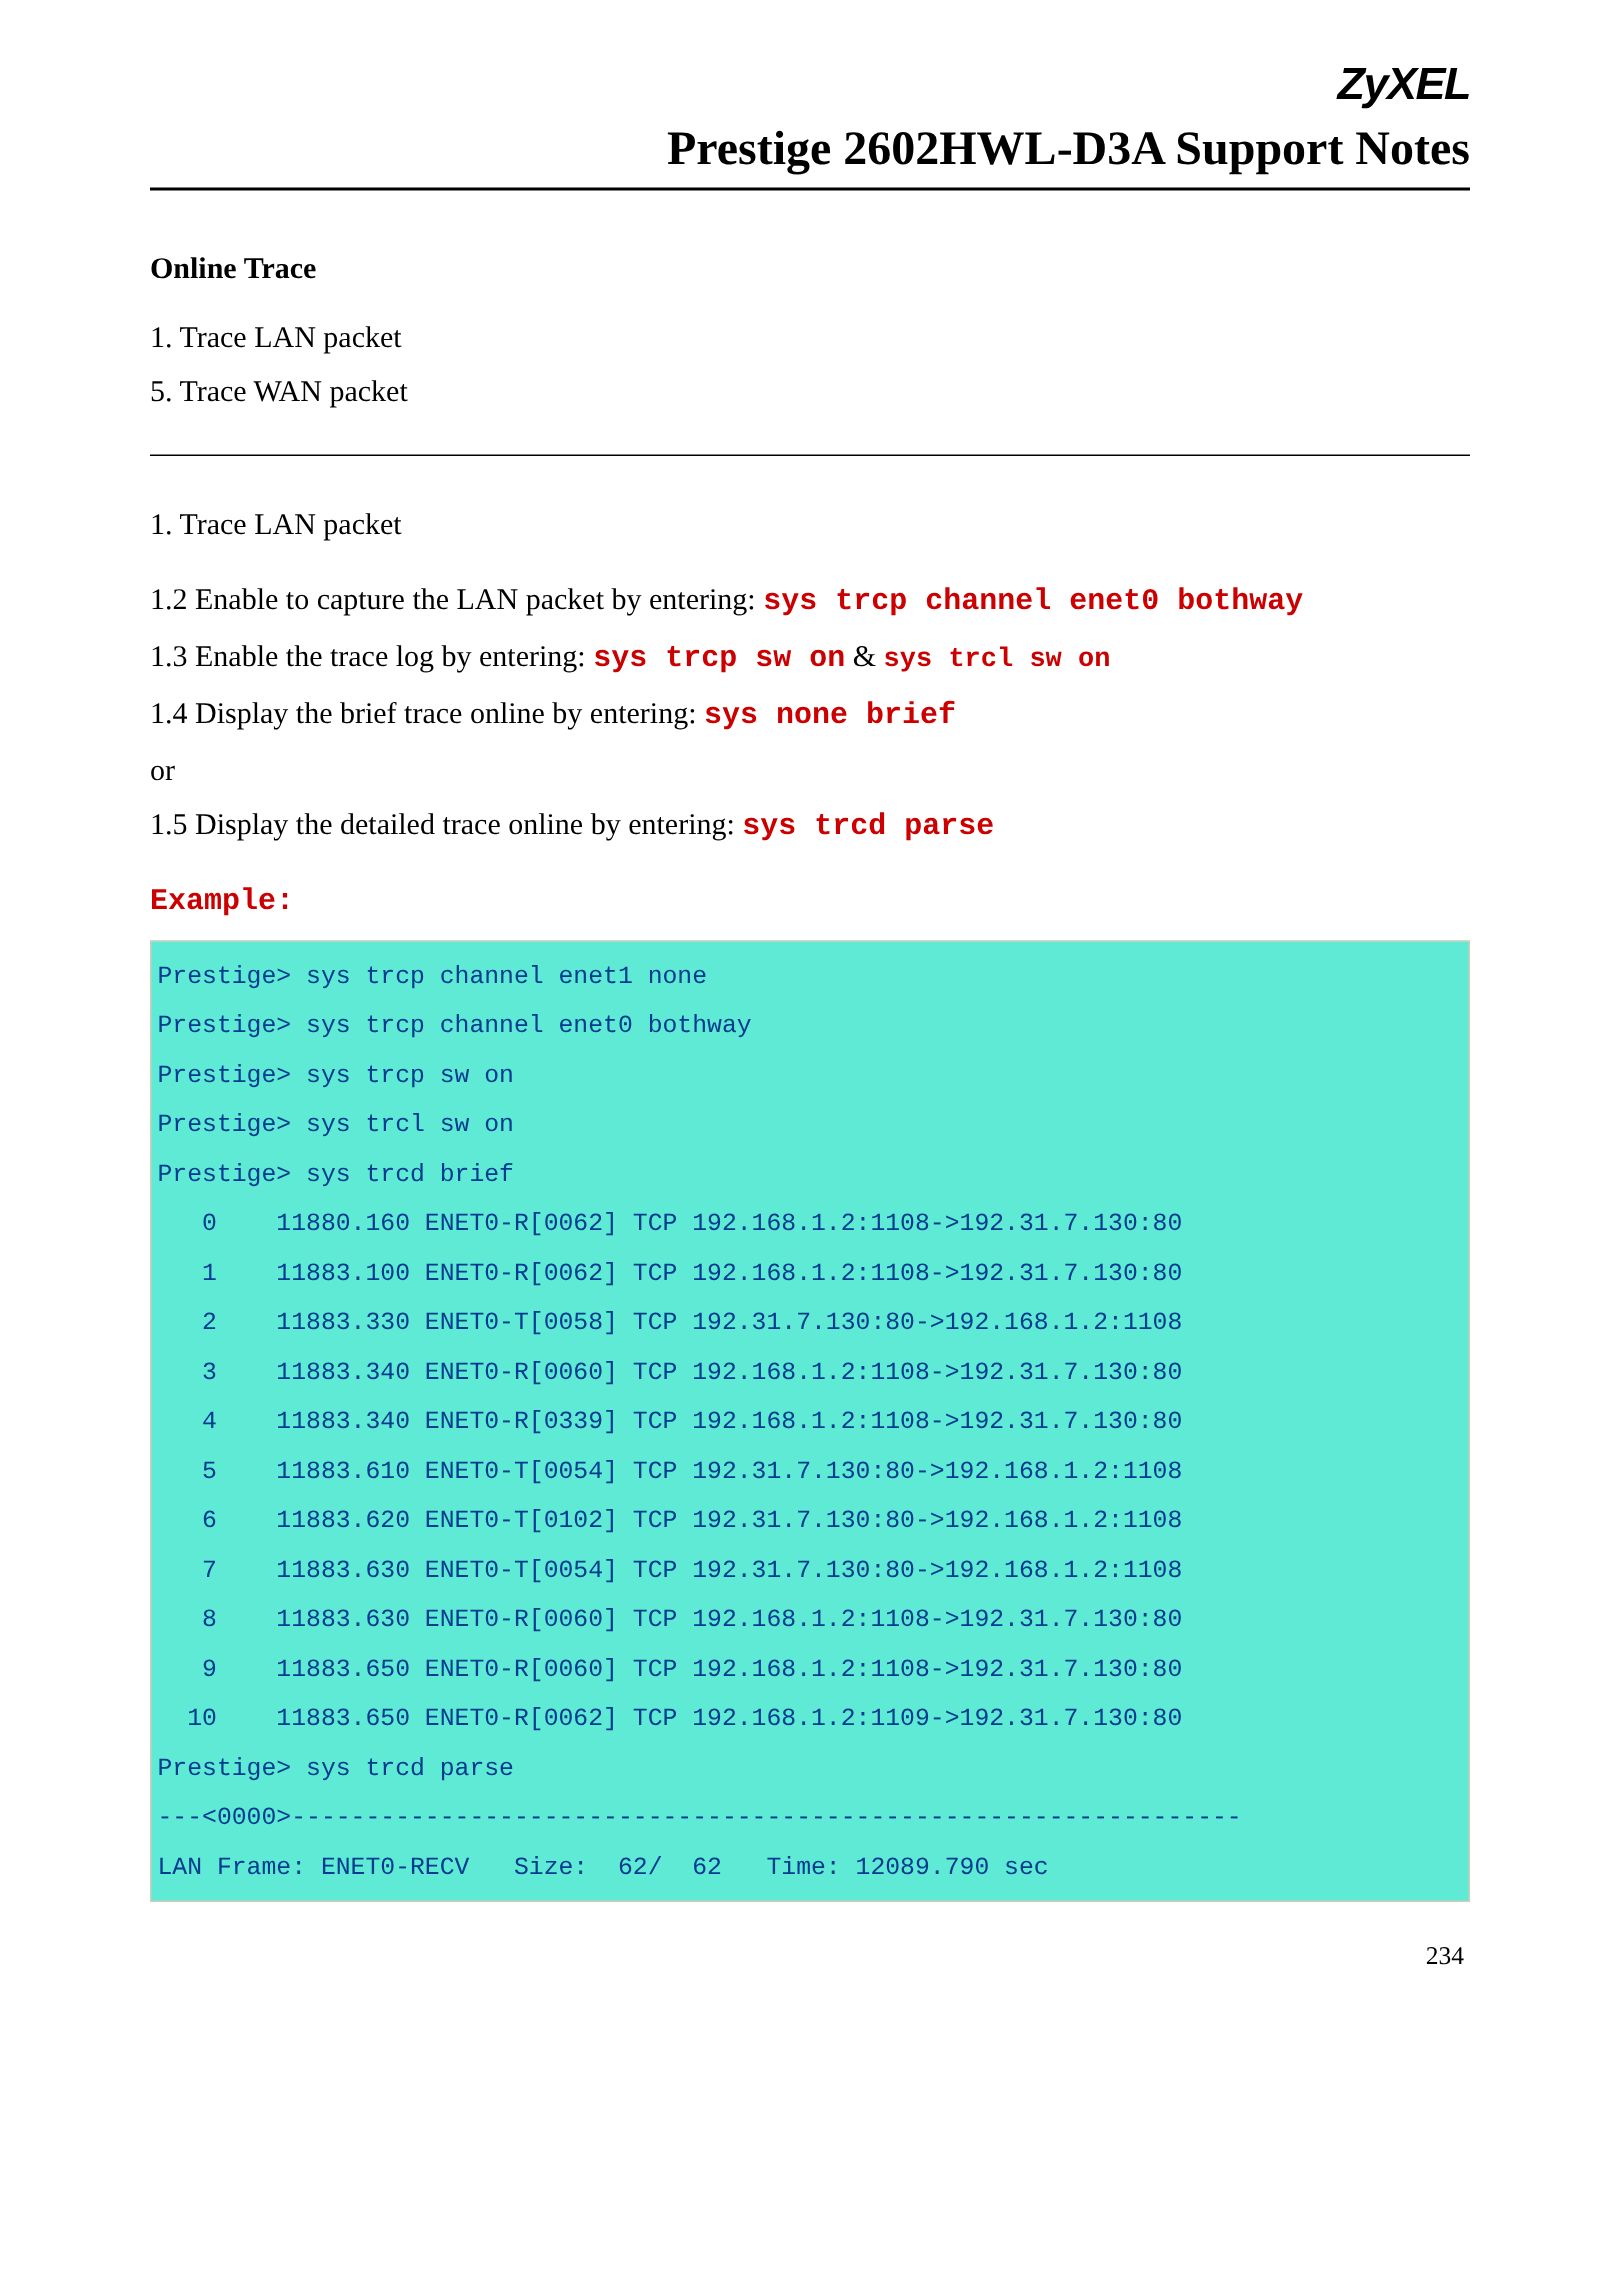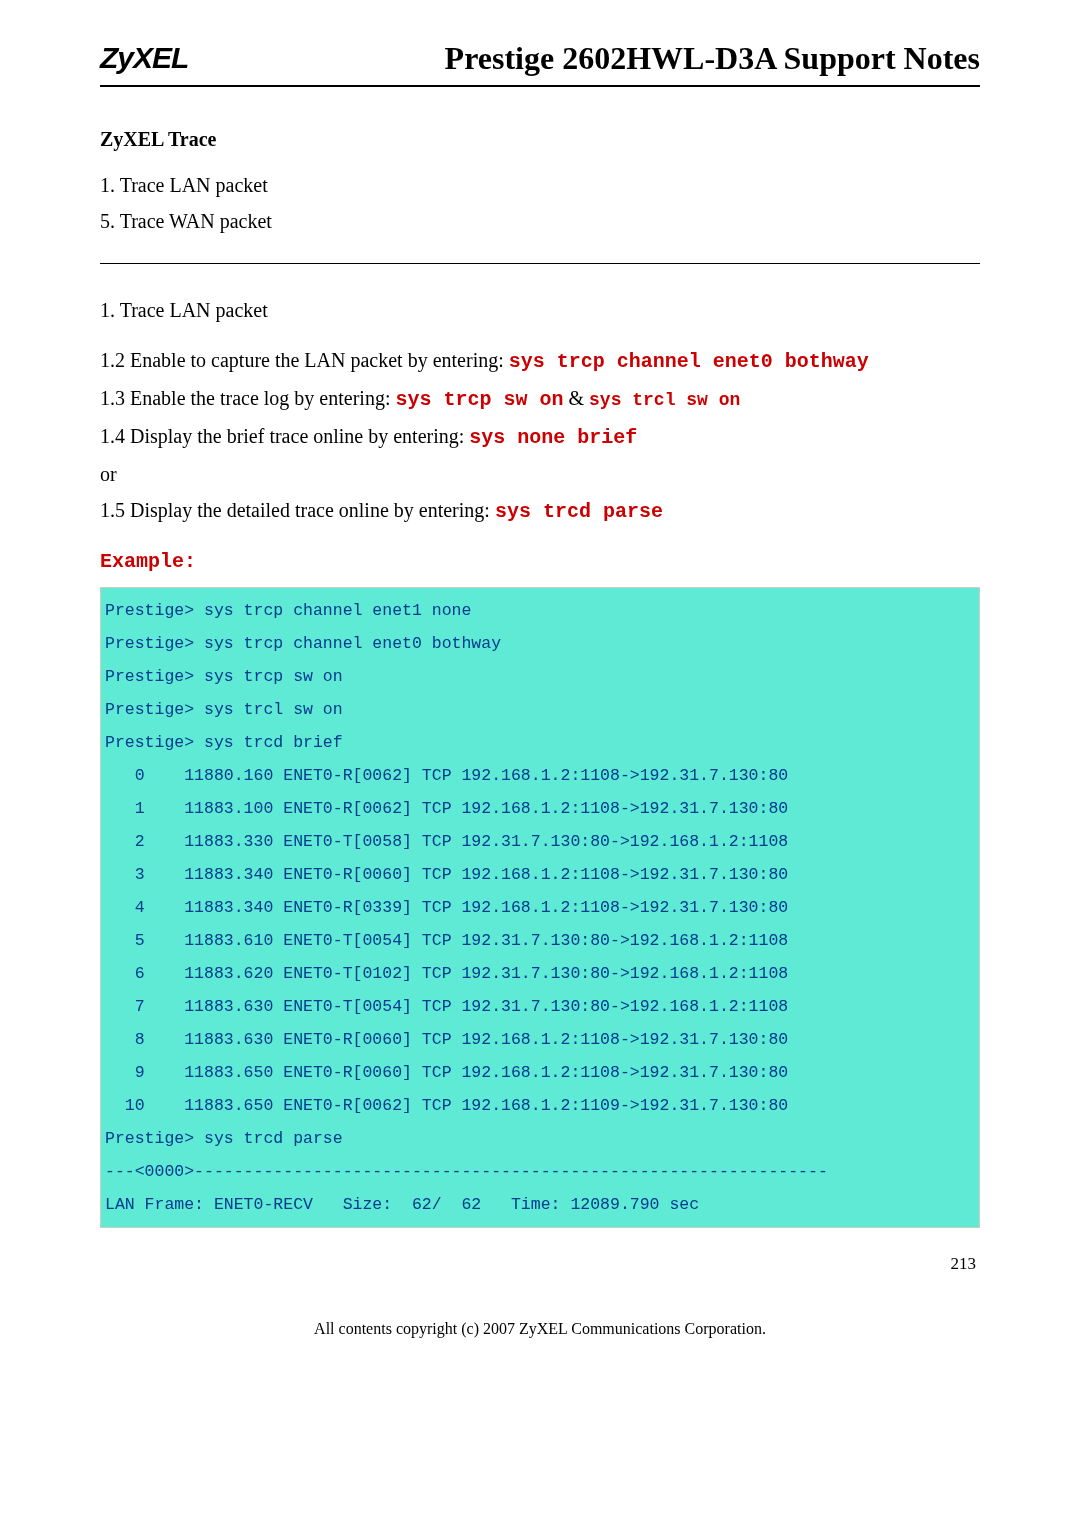--- a/index.html
+++ b/index.html
@@ -13,20 +13,21 @@
   .page {
     padding: 40px 100px 40px 100px;
   }
   .header-row {
     display: flex;
     align-items: flex-end;
     justify-content: space-between;
     border-bottom: 2px solid #000;
     padding-bottom: 4px;
     margin-bottom: 41px;
+    flex-direction: column;
   }
   .logo {
     font-family: Arial, Helvetica, sans-serif;
     font-weight: 900;
     font-style: italic;
     font-size: 30px;
     letter-spacing: -1px;
     padding-bottom: 6px;
   }
   .doc-title {
@@ -95,21 +96,21 @@
 </head>
 <body>
 
 <div class="page">
 
   <div class="header-row">
     <div class="logo">ZyXEL</div>
     <div class="doc-title">Prestige 2602HWL-D3A Support Notes</div>
   </div>
 
-  <div class="section-heading">ZyXEL Trace</div>
+  <div class="section-heading">Online Trace</div>
 
   <div class="body-line">1. Trace LAN packet</div>
   <div class="body-line">5. Trace WAN packet</div>
 
   <hr class="hr-thin">
 
   <div class="body-line">1. Trace LAN packet</div>
 
   <div style="height:10px"></div>
 
@@ -147,16 +148,15 @@
 <span>   5    11883.610 ENET0-T[0054] TCP 192.31.7.130:80-&gt;192.168.1.2:1108</span>
 <span>   6    11883.620 ENET0-T[0102] TCP 192.31.7.130:80-&gt;192.168.1.2:1108</span>
 <span>   7    11883.630 ENET0-T[0054] TCP 192.31.7.130:80-&gt;192.168.1.2:1108</span>
 <span>   8    11883.630 ENET0-R[0060] TCP 192.168.1.2:1108-&gt;192.31.7.130:80</span>
 <span>   9    11883.650 ENET0-R[0060] TCP 192.168.1.2:1108-&gt;192.31.7.130:80</span>
 <span>  10    11883.650 ENET0-R[0062] TCP 192.168.1.2:1109-&gt;192.31.7.130:80</span>
 <span>Prestige&gt; sys trcd parse</span>
 <span>---&lt;0000&gt;----------------------------------------------------------------</span>
 <span>LAN Frame: ENET0-RECV   Size:  62/  62   Time: 12089.790 sec</span></div>
 
-  <div class="page-number">213</div>
-  <div class="footer-center">All contents copyright (c) 2007 ZyXEL Communications Corporation.</div>
+  <div class="page-number">234</div>
 
 </div>
 
 </body></html>

